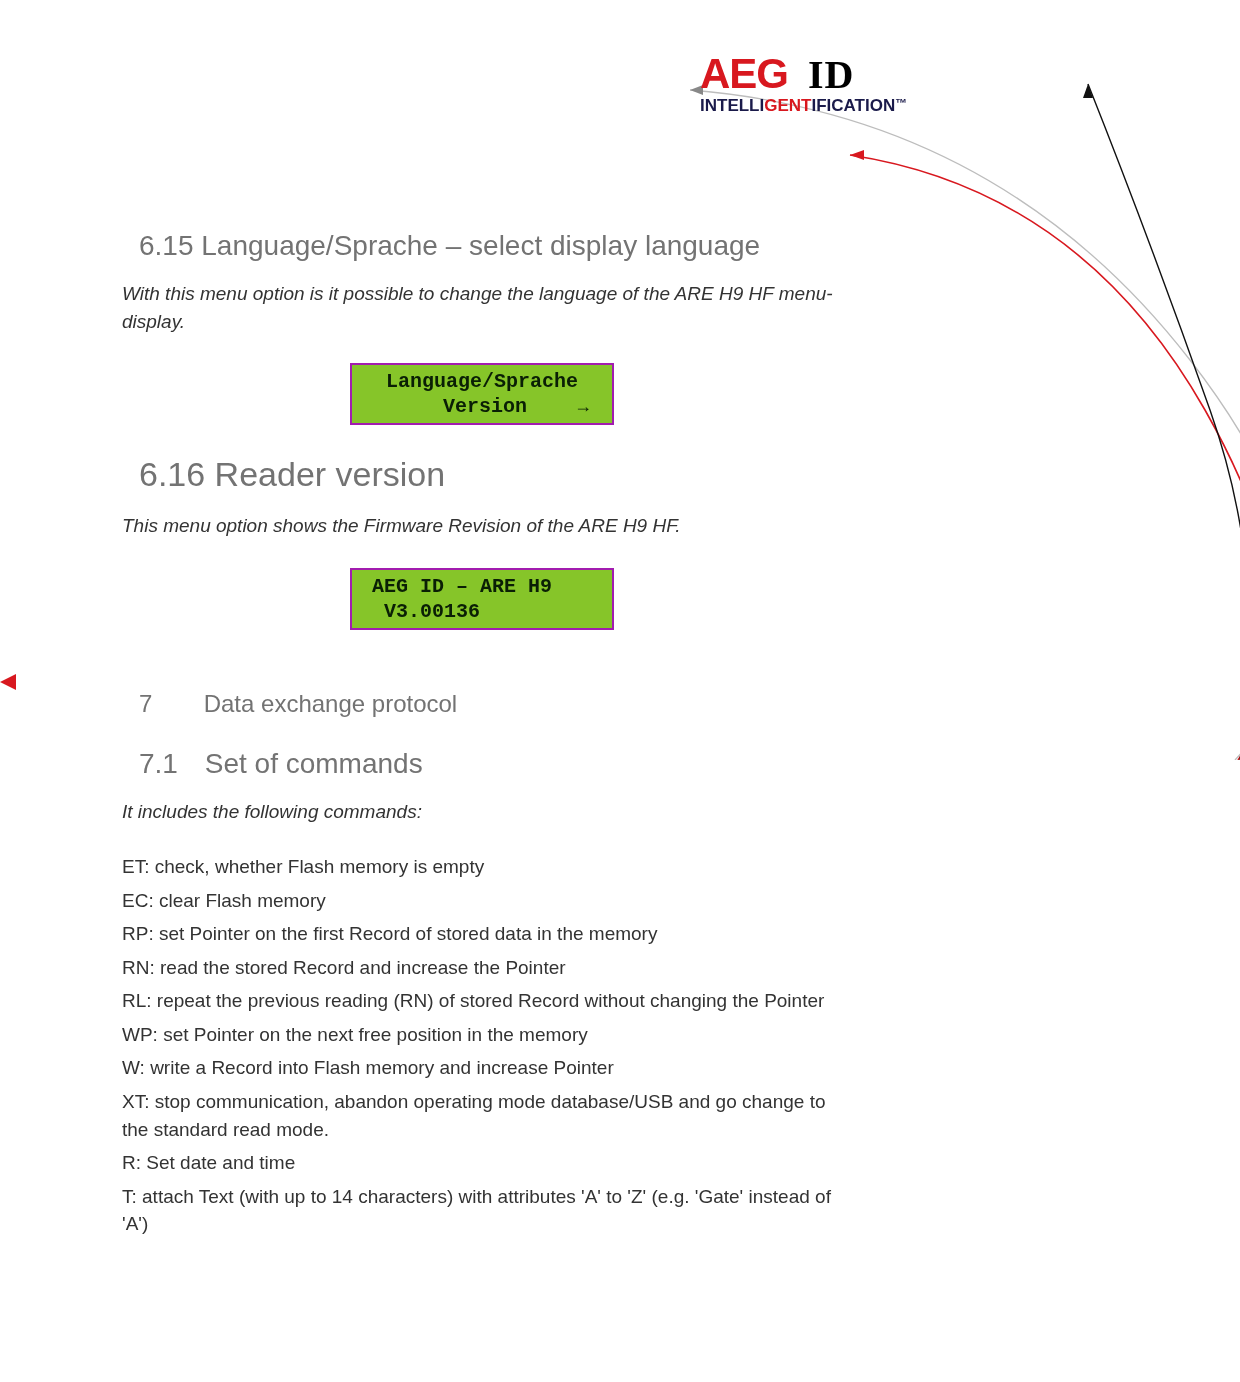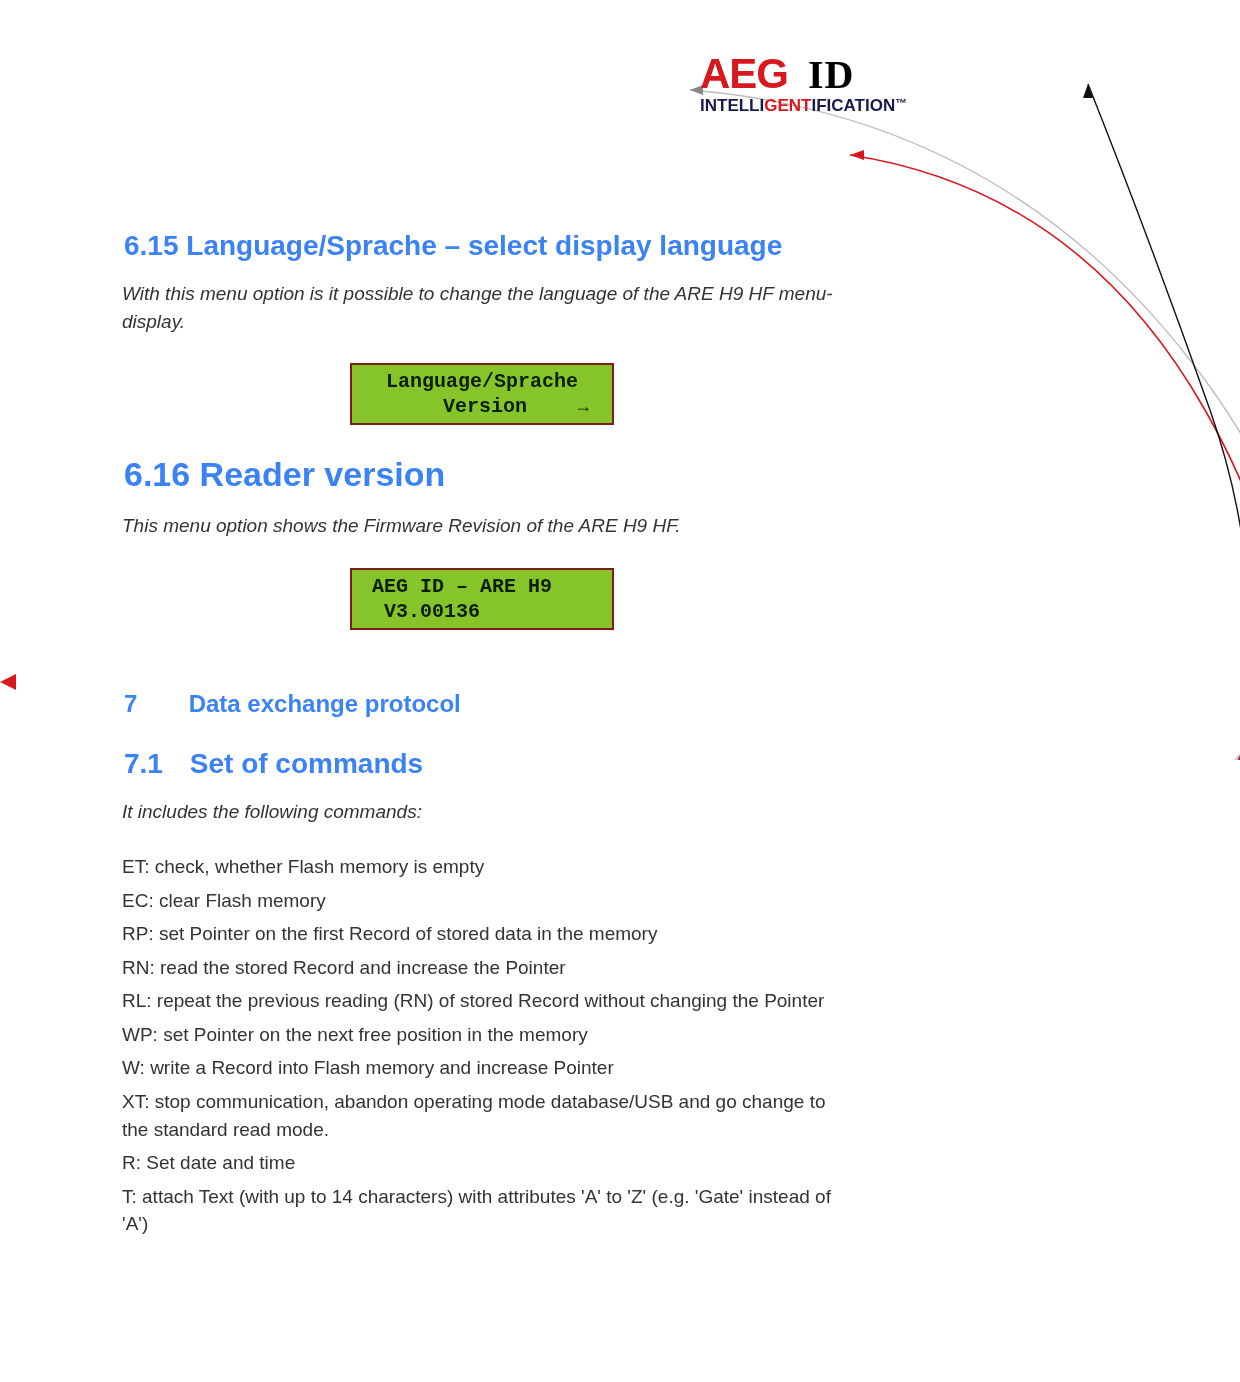--- a/index.html
+++ b/index.html
@@ -57,41 +57,41 @@
     vertical-align: top;
   }
   .content {
     position: absolute;
     top: 230px;
     left: 122px;
     width: 720px;
   }
   h2 {
     font-family: "Segoe UI", "Trebuchet MS", Arial, sans-serif;
-    font-weight: 700;
-    color: #3b82f6;
-    margin: 30px 0 18px 2px;
+    font-weight: 400;
+    color: #737373;
+    margin: 30px 0 18px 17px;
   }
   h2.sec615 { font-size: 28px; margin-top: 0; }
   h2.sec616 { font-size: 34px; }
   h2.sec7   { font-size: 24px; margin-top: 60px; }
   h2.sec71  { font-size: 28px; }
   h2.sec7 .num, h2.sec71 .num { display:inline-block; min-width: 58px; }
   p, .cmd-line {
     font-family: "Segoe UI", "Trebuchet MS", Arial, sans-serif;
     font-size: 19px;
     color: #333;
     margin: 0 0 6px 0;
     line-height: 1.45;
   }
   .para-block { margin: 14px 0 28px 0; font-style: italic; }
   .lcd-box {
     width: 220px;
     margin: 10px auto 28px auto;
-    border: 2px solid #7f1d1d;
+    border: 2px solid #a21caf;
     background: #86c529;
     padding: 4px 20px;
     font-family: "Courier New", Courier, monospace;
     font-weight: 700;
     font-size: 20px;
     color: #0a1f05;
     line-height: 1.25;
   }
   .lcd-row {
     display: flex;

